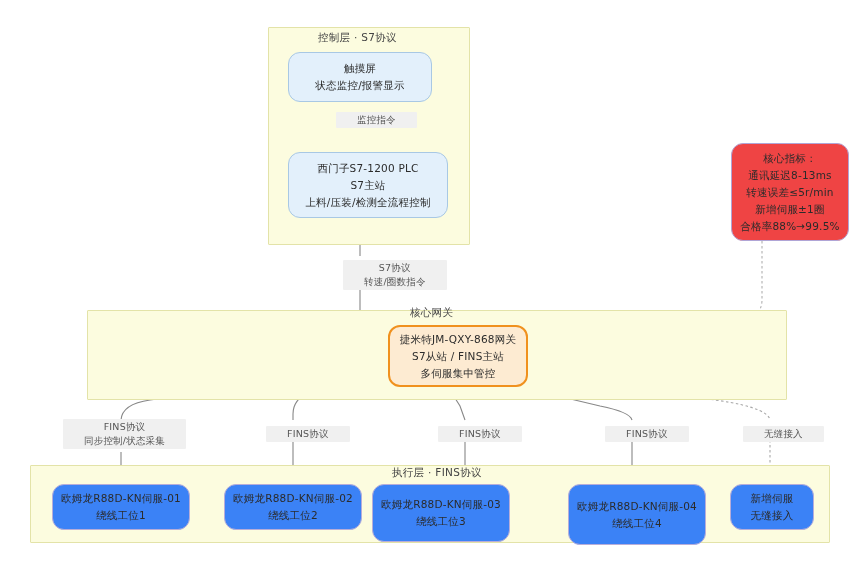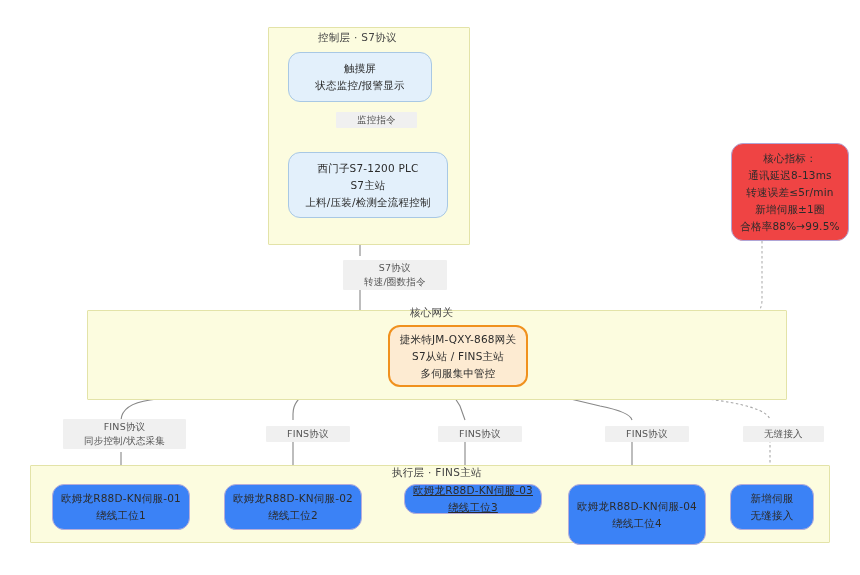--- a/index.html
+++ b/index.html
@@ -92,21 +92,21 @@
     <path d="M528,372 L700,398 Q768,406 770,420 M770,440 L770,480" fill="none" stroke="#a8a8a8" stroke-width="1.1" stroke-dasharray="2.5,2.5" marker-end="url(#arrowdash)"></path>
   </svg>
 
   <div class="band" style="left:268px;top:27px;width:202px;height:218px;"></div>
   <div class="band-title" style="left:318px;top:31px;">控制层 · S7协议</div>
 
   <div class="band" style="left:87px;top:310px;width:700px;height:90px;"></div>
   <div class="band-title" style="left:410px;top:306px;">核心网关</div>
 
   <div class="band" style="left:30px;top:465px;width:800px;height:78px;"></div>
-  <div class="band-title" style="left:392px;top:466px;">执行层 · FINS主站</div>
+  <div class="band-title" style="left:392px;top:466px;">执行层 · FINS协议</div>
 
   <div class="node node-blue" style="left:288px;top:52px;width:144px;height:50px;">
     <span class="ln">触摸屏</span>
     <span class="ln">状态监控/报警显示</span>
   </div>
 
   <div class="node node-blue" style="left:288px;top:152px;width:160px;height:66px;justify-content:center;">
     <span class="ln">西门子S7-1200 PLC</span>
     <span class="ln">S7主站</span>
     <span class="ln">上料/压装/检测全流程控制</span>
@@ -129,21 +129,21 @@
   <div class="node node-purple" style="left:52px;top:484px;width:138px;height:46px;">
     <span class="ln">欧姆龙R88D-KN伺服-01</span>
     <span class="ln">绕线工位1</span>
   </div>
 
   <div class="node node-purple" style="left:224px;top:484px;width:138px;height:46px;">
     <span class="ln">欧姆龙R88D-KN伺服-02</span>
     <span class="ln">绕线工位2</span>
   </div>
 
-  <div class="node node-purple" style="left:404px;top:484px;width:138px;height:30px;text-decoration:underline;">
+  <div class="node node-purple" style="left:372px;top:484px;width:138px;height:58px;">
     <span class="ln">欧姆龙R88D-KN伺服-03</span>
     <span class="ln">绕线工位3</span>
   </div>
 
   <div class="node node-purple" style="left:568px;top:484px;width:138px;height:61px;">
     <span class="ln">欧姆龙R88D-KN伺服-04</span>
     <span class="ln">绕线工位4</span>
   </div>
 
   <div class="node node-purple" style="left:730px;top:484px;width:84px;height:46px;font-family:Liberation Serif, serif;">

